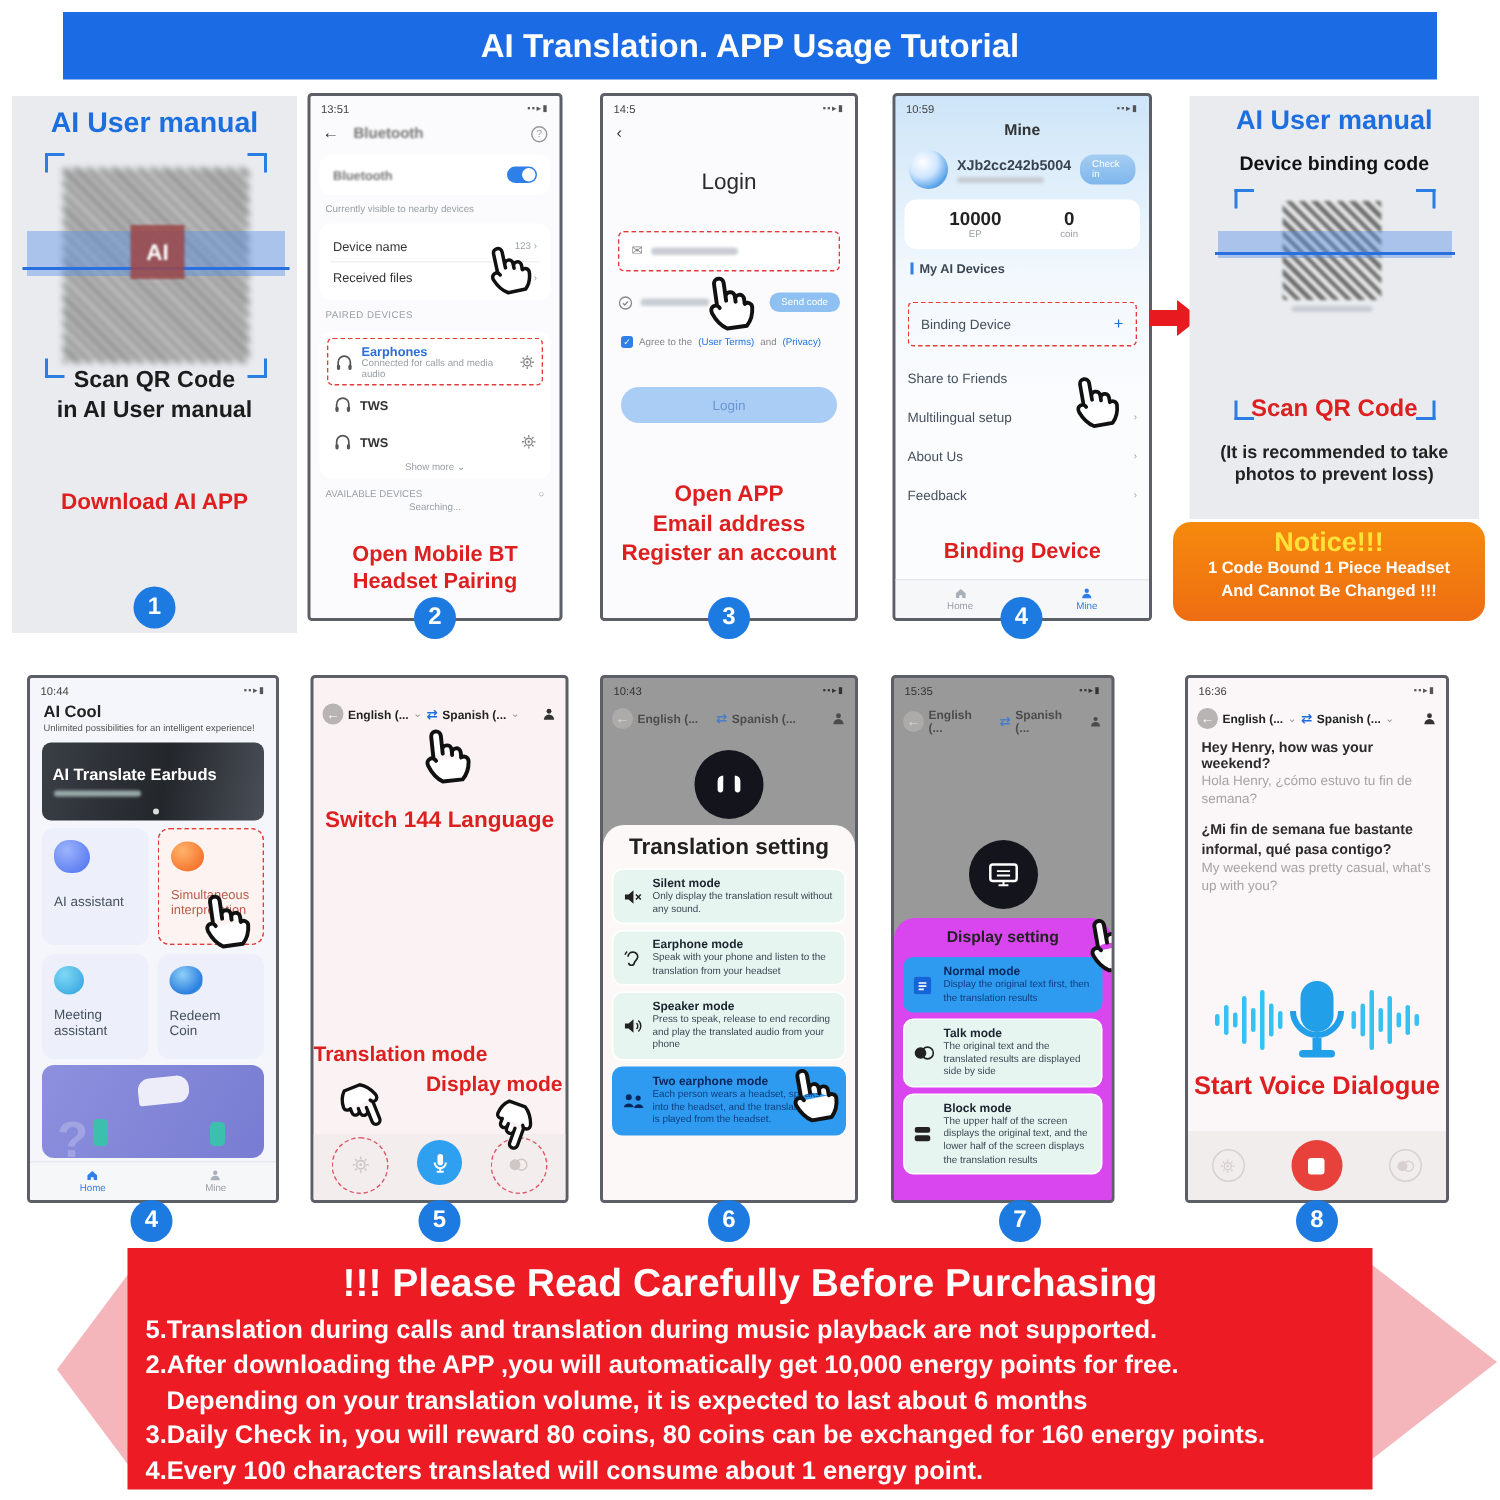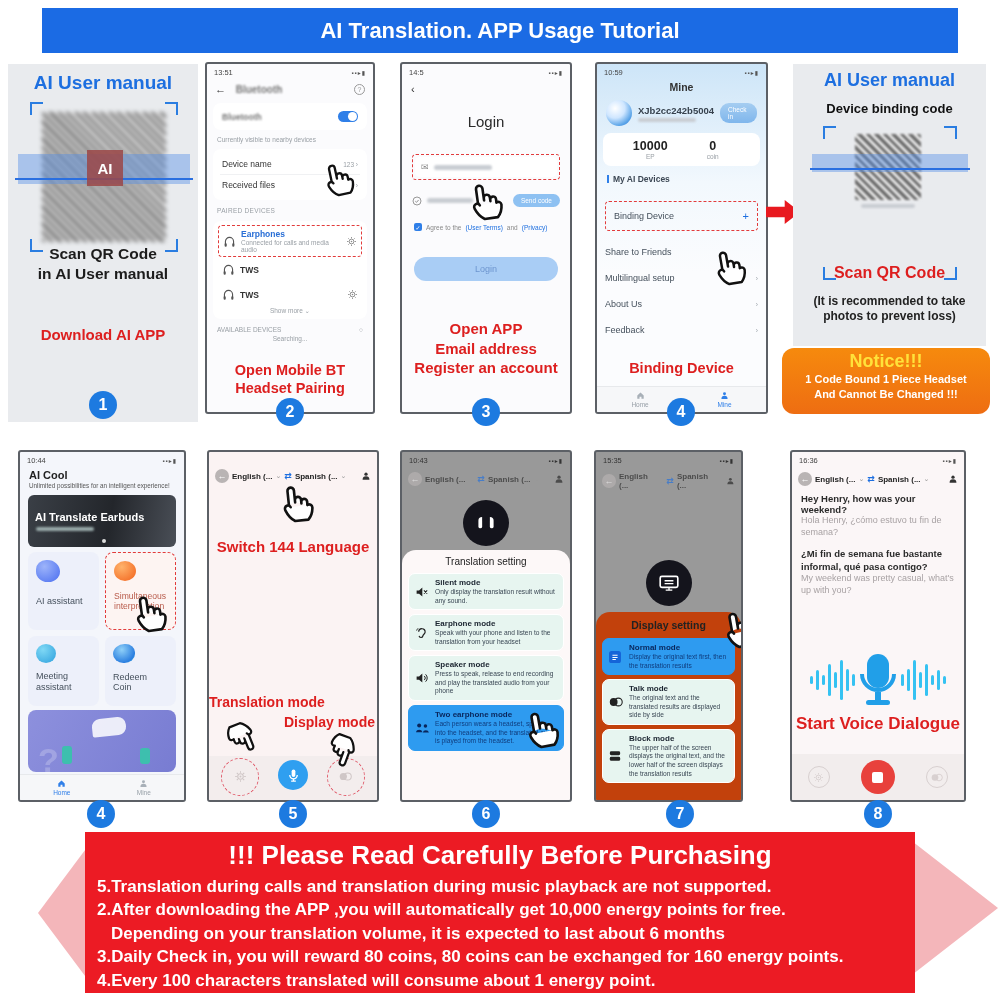--- a/index.html
+++ b/index.html
@@ -507,21 +507,21 @@
           <use href="#person"></use>
         </svg>
     </div>
     <div class="abs" style="left:50%;top:48px;transform:translateX(-50%);width:46px;height:46px;border-radius:50%;
          background:#14141c;display:flex;align-items:center;justify-content:center">
       <svg class="ic" width="22" height="18">
           <use href="#buds"></use>
         </svg>
     </div>
     <div class="abs" style="left:0;right:0;top:98px;bottom:0;background:#fdf8f8;border-radius:14px 14px 0 0;overflow:hidden">
-      <div style="text-align:center;font-size:10px;font-weight:normal;color:#222;padding:6px 0 2px">Translation setting</div>
+      <div style="text-align:center;font-size:15px;font-weight:bold;color:#222;padding:6px 0 2px">Translation setting</div>
       <div class="modecard">
         <svg class="ic mi" width="13" height="13">
             <use href="#mute"></use>
           </svg>
         <h4>Silent mode</h4>
         <p>Only display the translation result without any sound.</p>
       </div>
       <div class="modecard">
         <svg class="ic mi" width="13" height="13">
             <use href="#ear"></use>
@@ -565,21 +565,21 @@
       <svg class="ic" width="10" height="10" style="margin-left:auto;color:#222">
           <use href="#person"></use>
         </svg>
     </div>
     <div class="abs" style="left:50%;top:108px;transform:translateX(-50%);width:46px;height:46px;border-radius:50%;
          background:#14141c;display:flex;align-items:center;justify-content:center">
       <svg class="ic" width="22" height="19">
           <use href="#disp"></use>
         </svg>
     </div>
-    <div class="abs" style="left:0;right:0;top:160px;bottom:0;background:#c2410c;border-radius:14px 14px 0 0;overflow:hidden">
+    <div class="abs" style="left:0;right:0;top:160px;bottom:0;background:#d946ef;border-radius:14px 14px 0 0;overflow:hidden">
       <div style="text-align:center;font-size:10.5px;font-weight:bold;color:#222;padding:7px 0 3px">Display setting</div>
       <div class="modecard hl">
         <svg class="ic mi" width="12" height="12">
             <use href="#listicon"></use>
           </svg>
         <h4>Normal mode</h4>
         <p>Display the original text first, then the translation results</p>
       </div>
       <div class="modecard">
         <svg class="ic mi" width="14" height="10">

